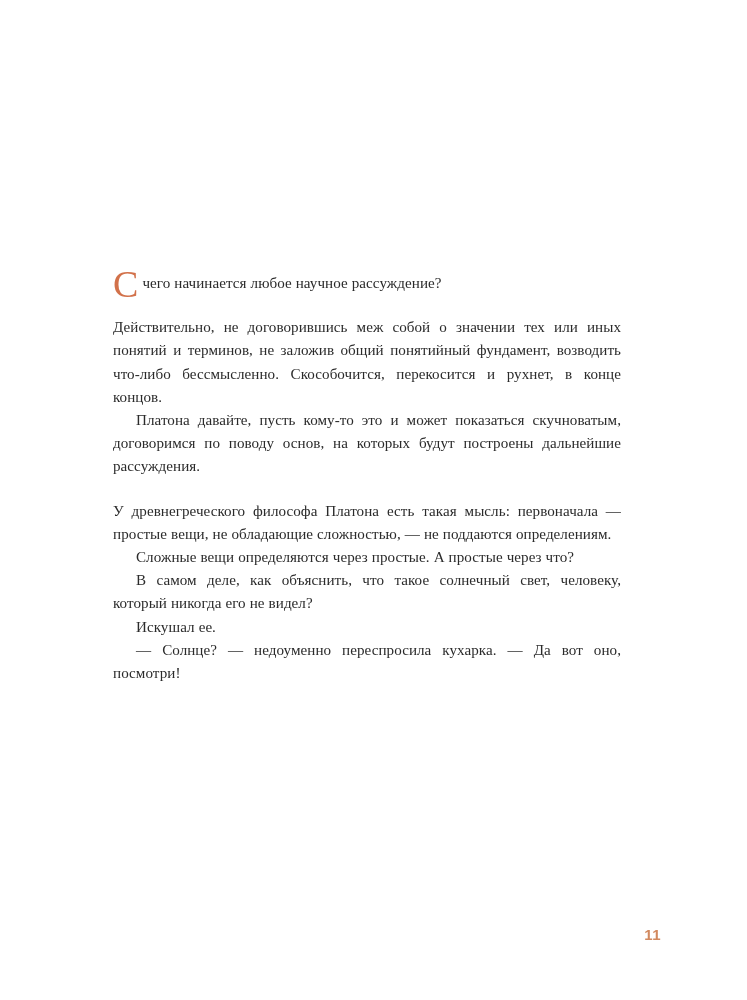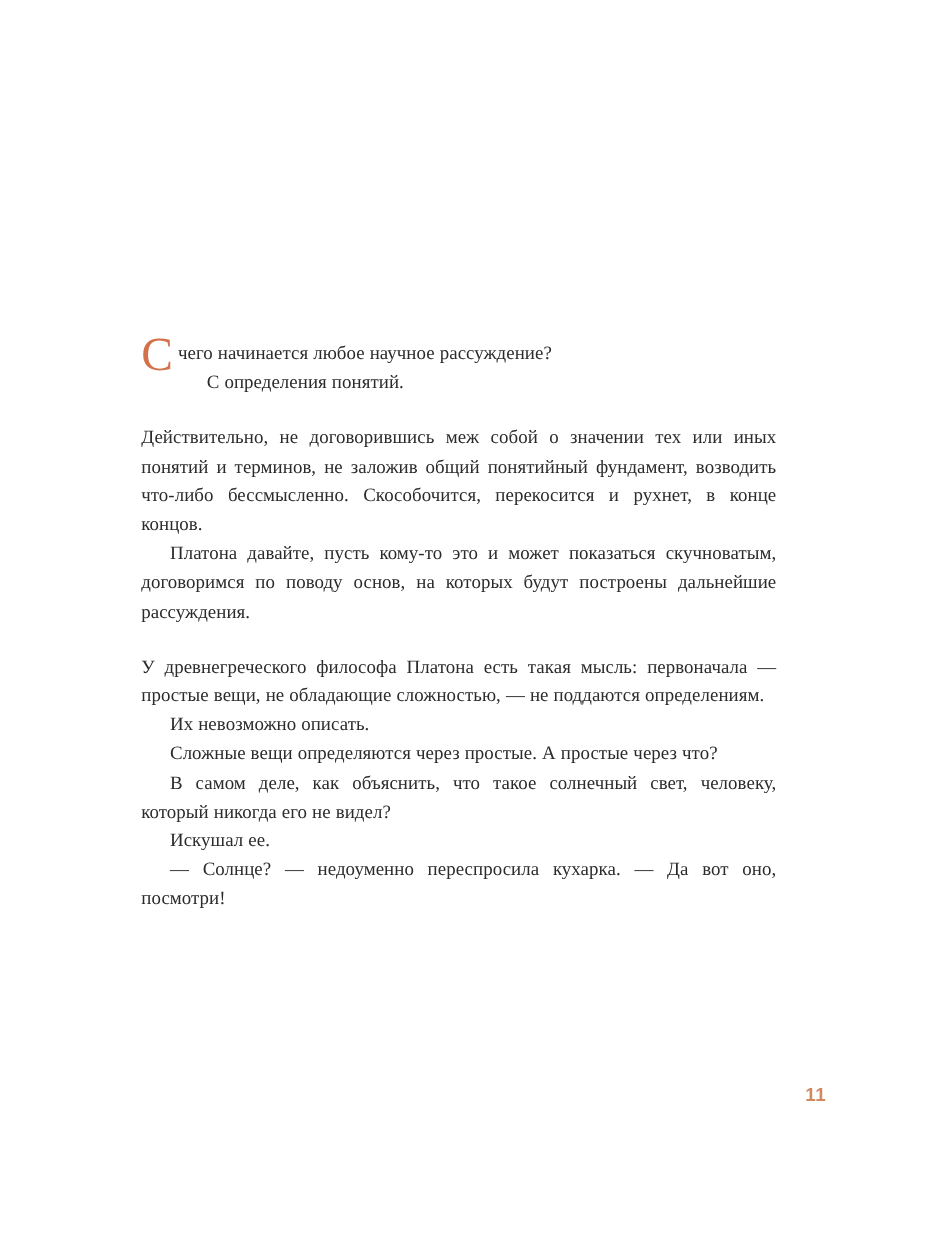--- a/index.html
+++ b/index.html
@@ -56,48 +56,46 @@
     font-size: 38px;
     line-height: 30px;
     color: #d2714a;
     padding: 0 4px 0 0;
     margin: -3px 0 0 0;
     font-weight: 400;
   }
   .page-number {
     position: absolute;
     right: 86px;
-    top: 868px;
+    top: 926px;
     font-family: "Liberation Sans", "DejaVu Sans", sans-serif;
     font-size: 15px;
     font-weight: 700;
     color: #d2895f;
     letter-spacing: 0.5px;
   }
 </style>
 </head>
 <body>
 
 <div class="page">
 
   <div class="text-column">
 
     <div class="para-block">
       <p class="para noindent"><span class="dropcap">С</span><span>чего начинается любое научное рассуждение?</span></p>
-      <p class="para indent">С определения понятий.</p>
     </div>
 
     <div class="para-block">
       <p class="para noindent">Действительно, не договорившись меж собой о значении тех или иных понятий и терминов, не заложив общий понятийный фундамент, возводить что-либо бессмысленно. Скособочится, перекосится и рухнет, в конце концов.</p>
       <p class="para indent">Платона давайте, пусть кому-то это и может показаться скучноватым, договоримся по поводу основ, на которых будут построены дальнейшие рассуждения.</p>
     </div>
 
     <div class="para-block">
       <p class="para noindent">У древнегреческого философа Платона есть такая мысль: первоначала — простые вещи, не обладающие сложностью, — не поддаются определениям.</p>
-      <p class="para indent">Их невозможно описать.</p>
       <p class="para indent">Сложные вещи определяются через простые. А простые через что?</p>
       <p class="para indent">В самом деле, как объяснить, что такое солнечный свет, человеку, который никогда его не видел?</p>
       <p class="para indent">Искушал ее.</p>
       <p class="para indent">— Солнце? — недоуменно переспросила кухарка. — Да вот оно, посмотри!</p>
     </div>
 
   </div>
 
   <div class="page-number">11</div>
 

